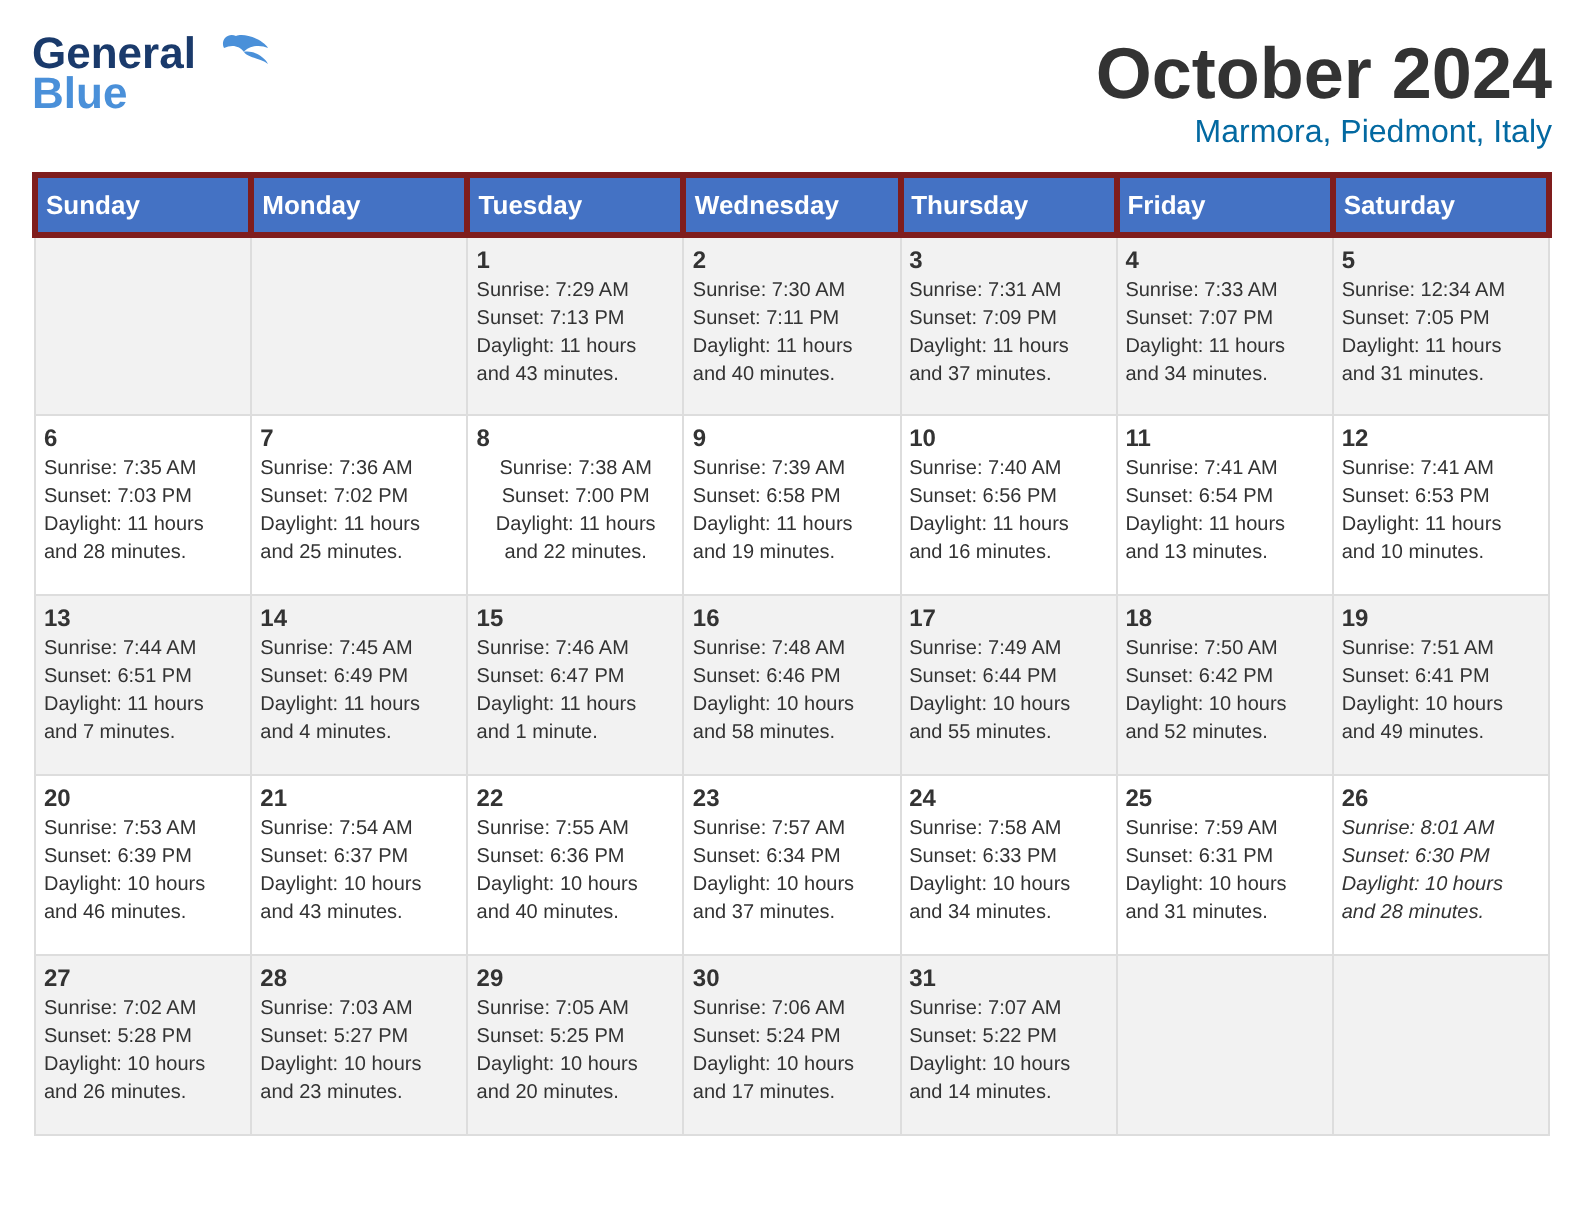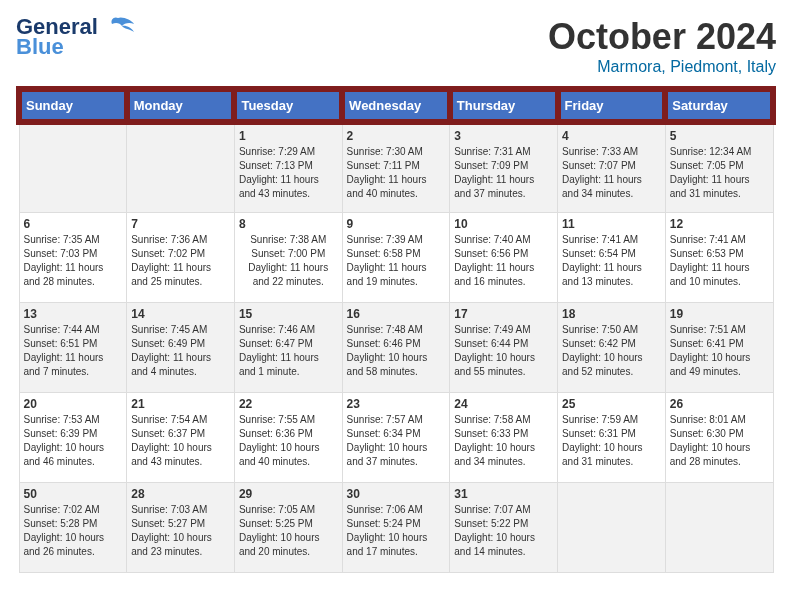--- a/index.html
+++ b/index.html
@@ -40,21 +40,21 @@
     }
     thead tr {
       background-color: #4472c4;
       color: white;
     }
     thead th {
       padding: 6px 4px;
       font-size: 13px;
       font-weight: bold;
       text-align: left;
-      border: 6px solid #7f1d1d;
+      border: 3px solid #7f1d1d;
     }
     tbody tr {
       vertical-align: top;
     }
     tbody tr:nth-child(odd) {
       background-color: #f2f2f2;
     }
     tbody tr:nth-child(even) {
       background-color: #ffffff;
     }
@@ -266,28 +266,28 @@
 Daylight: 10 hours and 34 minutes.</div>
         </td>
         <td>
           <span class="day-number">25</span>
           <div class="day-info" style="white-space: pre-line;">Sunrise: 7:59 AM
 Sunset: 6:31 PM
 Daylight: 10 hours and 31 minutes.</div>
         </td>
         <td>
           <span class="day-number">26</span>
-          <div class="day-info" style="white-space: pre-line;">Sunrise: 8:01 AM
+          <div class="day-info" style="white-space: pre-line; font-style: italic;">Sunrise: 8:01 AM
 Sunset: 6:30 PM
 Daylight: 10 hours and 28 minutes.</div>
         </td>
       </tr>
       <tr>
         <td>
-          <span class="day-number">50</span>
+          <span class="day-number">27</span>
           <div class="day-info" style="white-space: pre-line;">Sunrise: 7:02 AM
 Sunset: 5:28 PM
 Daylight: 10 hours and 26 minutes.</div>
         </td>
         <td>
           <span class="day-number">28</span>
           <div class="day-info" style="white-space: pre-line;">Sunrise: 7:03 AM
 Sunset: 5:27 PM
 Daylight: 10 hours and 23 minutes.</div>
         </td>

